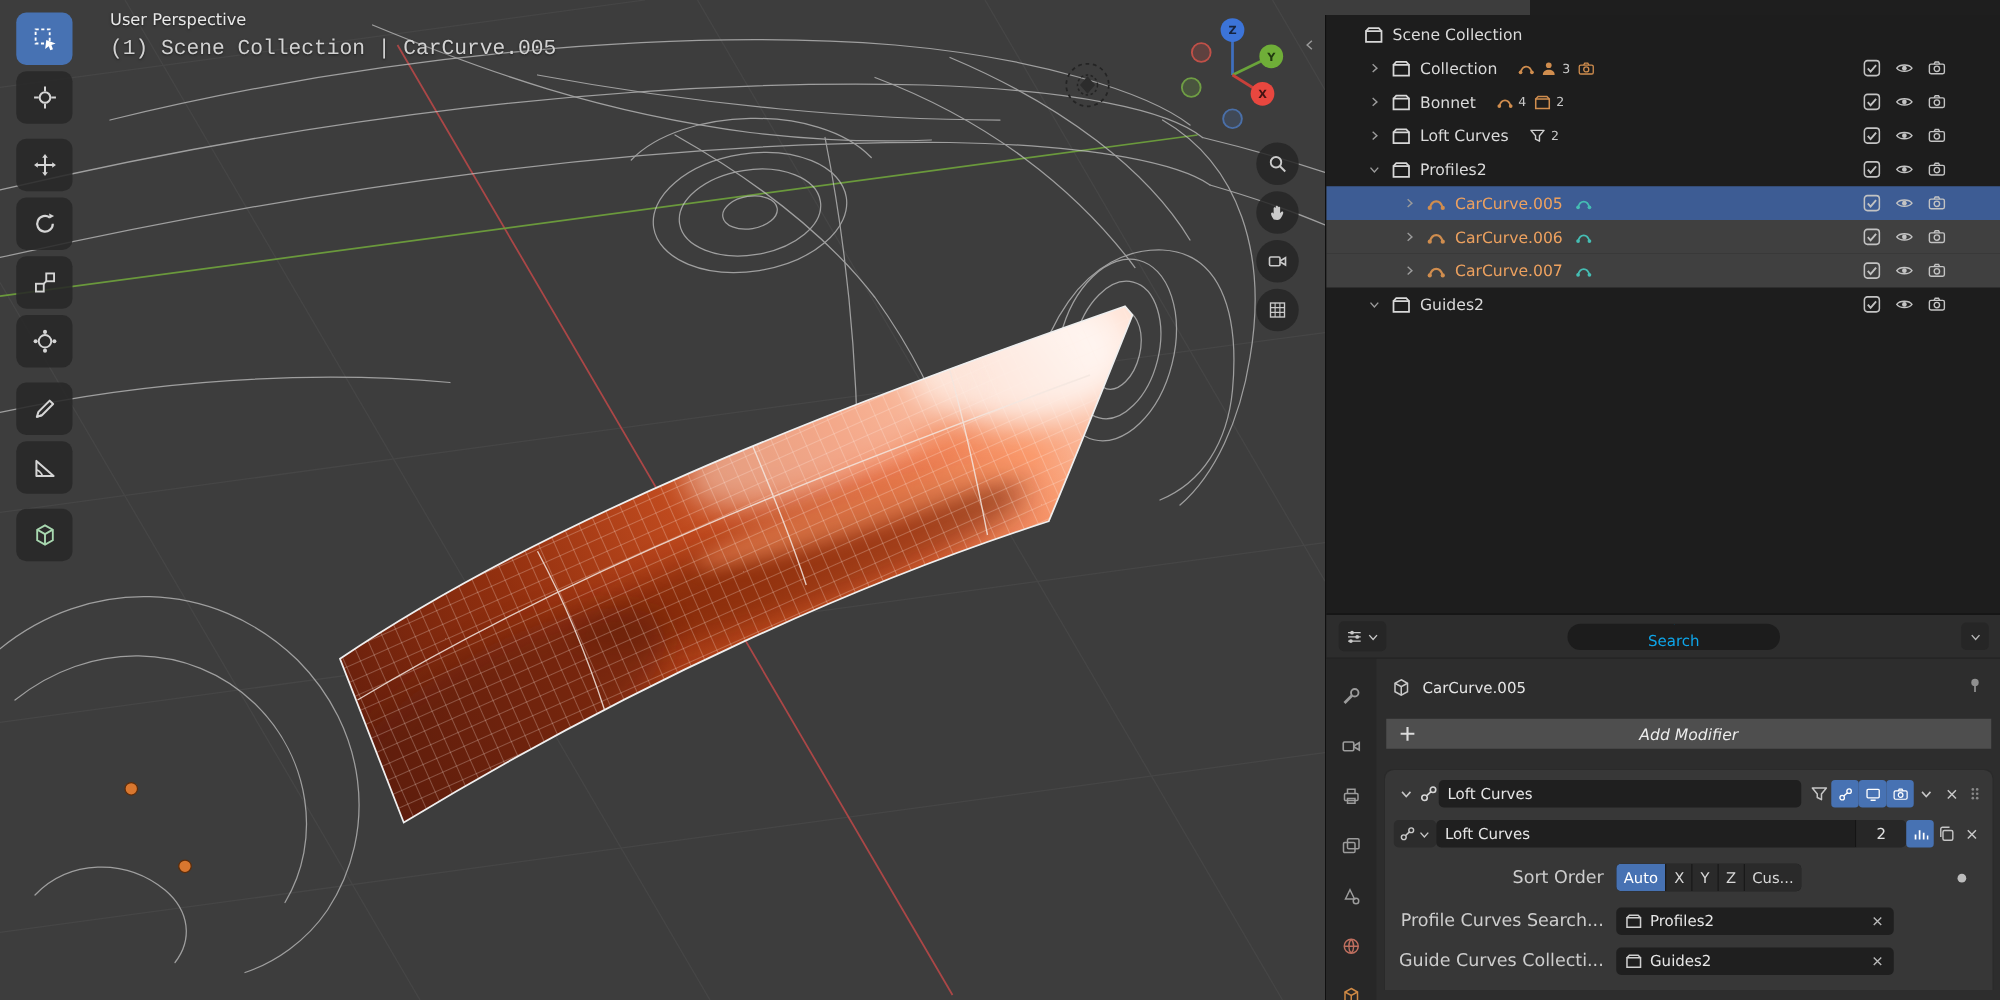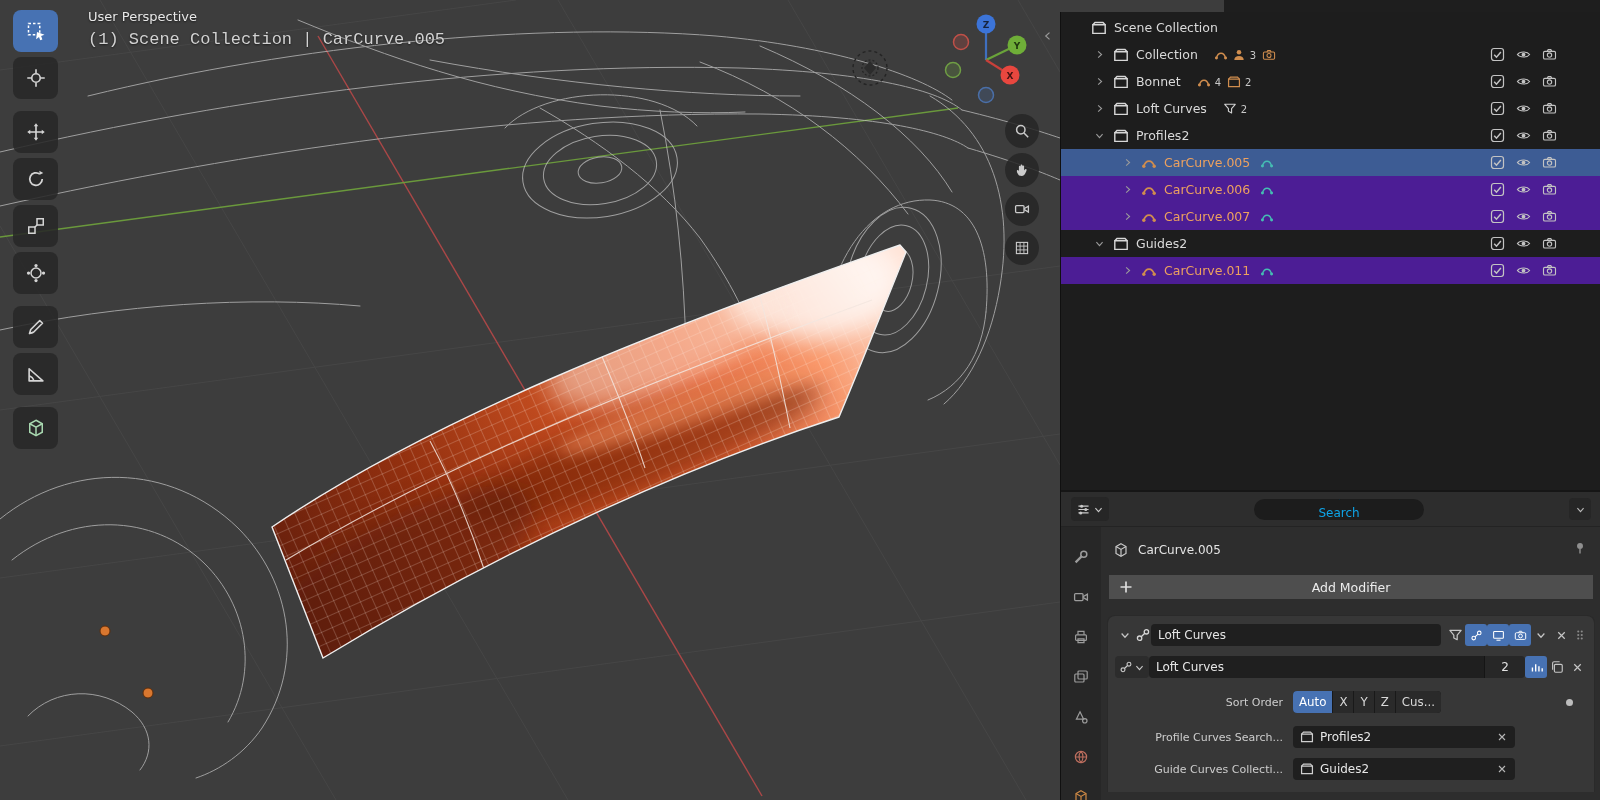--- a/index.html
+++ b/index.html
@@ -20,21 +20,21 @@
   .vpbtn{width:34px;height:34px;border-radius:50%;background:rgba(38,38,38,.85);display:flex;align-items:center;justify-content:center;color:#cbcbcb;}
   .collapse{position:absolute;left:1042px;top:30px;color:#9a9a9a;}
   
   .right{position:absolute;left:1060px;top:12px;width:540px;height:800px;background:#1d1d1d;border-left:1px solid #101010;}
   
   .outliner{position:absolute;left:0;top:0;width:540px;height:478px;background:#1d1d1d;padding-top:2px;overflow:hidden;}
   .ol-row{display:flex;align-items:center;height:27px;padding-right:44px;font-size:12.5px;color:#dadada;}
   .ol-row.lvl0{padding-left:30px;}
   .ol-row.lvl1{padding-left:28px;}
   .ol-row.lvl2{padding-left:56px;}
-  .ol-row.selected{background:#4c1d95;}
+  .ol-row.selected{background:#404040;}
   .ol-row.active{background:#3d5c94;}
   .chev{width:20px;display:flex;justify-content:center;align-items:center;color:#9b9b9b;}
   .olicon{margin-left:4px;}
   .lbl{margin-left:7px;white-space:nowrap;}
   .t-or{color:#eda15f;}
   .badges{display:flex;align-items:flex-end;margin-left:16px;gap:4px;}
   .cnt{font-size:10px;color:#c9c9c9;margin:0 2px 1px 0;}
   .rt{margin-left:auto;display:flex;gap:11px;color:#c3c3c3;align-items:center;}
   .c-or{color:#d08d4e;} .c-gray{color:#d8d8d8;} .c-teal{color:#45bdb3;} .c-lt{color:#cfcfcf;}
   .ml10{margin-left:10px;}
@@ -46,36 +46,36 @@
   .hdr-dd{width:22px;height:22px;display:flex;align-items:center;justify-content:center;color:#b9b9b9;background:#262626;border-radius:4px;}
   .props-body{display:flex;height:288px;}
   .tabstrip{width:40px;background:#272727;display:flex;flex-direction:column;align-items:center;padding-top:20px;gap:20px;overflow:hidden;}
   .tab{width:26px;height:20px;display:flex;align-items:center;justify-content:center;color:#9c9c9c;}
   .tab.world{color:#bf6f5f;} .tab.object{color:#d08a45;}
   .content{flex:1;position:relative;padding:6px 6px 0 6px;}
   .breadcrumb{display:flex;align-items:center;height:34px;padding:0 6px;color:#e4e4e4;}
   .breadcrumb .bi{color:#c9c9c9;}
   .breadcrumb .bt{margin-left:9px;}
   .pin{position:absolute;right:14px;top:14px;color:#8f8f8f;}
-  .addmod{position:relative;height:24px;margin:8px 2px 16px 2px;background:#4e4e4e;border-radius:0;display:flex;align-items:center;justify-content:center;color:#ececec;font-size:12.5px;}
+  .addmod{position:relative;height:24px;margin:8px 2px 16px 2px;background:#4e4e4e;border-radius:0;display:flex;align-items:center;justify-content:center;color:#ececec;font-size:12.5px;font-style:italic;}
   .addmod .plus{position:absolute;left:9px;top:4px;color:#dcdcdc;}
   .panel{background:#373737;border:1px solid #2a2a2a;border-bottom:none;border-radius:8px 8px 0 0;padding:6px 7px 10px 7px;}
   .prow{display:flex;align-items:center;height:26px;position:relative;}
   .prow + .prow{margin-top:6px;}
   .field{background:#1f1f1f;border-radius:4px;height:22px;display:flex;align-items:center;padding:0 7px;color:#e6e6e6;gap:6px;}
   .field .fx{margin-left:auto;color:#b6b6b6;}
   .namefield{flex:1;margin-right:4px;}
   .btn-blue{background:#4772b3;border-radius:3px;width:22px;height:22px;display:flex;align-items:center;justify-content:center;color:#fff;}
   .btn-ic{width:20px;height:22px;display:flex;align-items:center;justify-content:center;color:#c6c6c6;}
   .grip{color:#8a8a8a;margin-left:2px;}
   .browse{display:flex;align-items:center;background:#2c2c2c;border-radius:4px;height:22px;padding:0 4px;color:#c9c9c9;gap:1px;}
   .fieldgroup{display:flex;flex:1;}
   .fieldgroup .field{flex:1;border-radius:4px 0 0 4px;}
   .uchip{width:40px;height:22px;background:#272727;border-left:1px solid #151515;border-radius:0 4px 4px 0;display:flex;align-items:center;justify-content:center;color:#e2e2e2;}
-  .plabel{width:168px;text-align:right;color:#cdcdcd;font-size:11px;margin-right:10px;white-space:nowrap;}
+  .plabel{width:168px;text-align:right;color:#cdcdcd;font-size:14px;margin-right:10px;white-space:nowrap;}
   .seg{display:flex;gap:1px;background:#191919;border-radius:4px;overflow:hidden;}
   .sg{background:#2a2a2a;color:#d9d9d9;height:22px;padding:0 6px;display:flex;align-items:center;font-size:11.8px;}
   .sg.on{background:#4772b3;color:#fff;}
   .dot{position:absolute;right:14px;width:7px;height:7px;border-radius:50%;background:#bdbdbd;}
   .vfield{width:208px;}
   .i11{width:11px;height:11px;} .i12{width:12px;height:12px;} .i13{width:13px;height:13px;}
   .i14{width:14px;height:14px;} .i15{width:15px;height:15px;} .i16{width:16px;height:16px;} .i20{width:20px;height:20px;}
   svg{display:block;}
 </style>
 </head>
@@ -672,45 +672,20 @@
               <use href="#s-eye"></use>
             </svg>
           <svg class="i15">
               <use href="#s-cam"></use>
             </svg>
         </span>
       </div>
 
 
 
-      <div class="ol-row lvl2 selected">
-        <span class="chev">
-            <svg class="i11">
-              <use href="#s-chr"></use>
-            </svg>
-          </span>
-        <svg class="i16 c-or olicon">
-            <use href="#s-curve"></use>
-          </svg>
-        <span class="lbl t-or">CarCurve.011</span>
-        <svg class="i14 c-teal ml10">
-            <use href="#s-curve"></use>
-          </svg>
-        <span class="rt">
-          <svg class="i15">
-              <use href="#s-check"></use>
-            </svg>
-          <svg class="i15">
-              <use href="#s-eye"></use>
-            </svg>
-          <svg class="i15">
-              <use href="#s-cam"></use>
-            </svg>
-        </span>
-      </div>
     </div>
 
     <div class="properties">
       <div class="props-header">
         <div class="edtype">
           <svg class="i15">
               <use href="#s-sliders"></use>
             </svg>
           <svg class="i11">
               <use href="#s-chd"></use>

